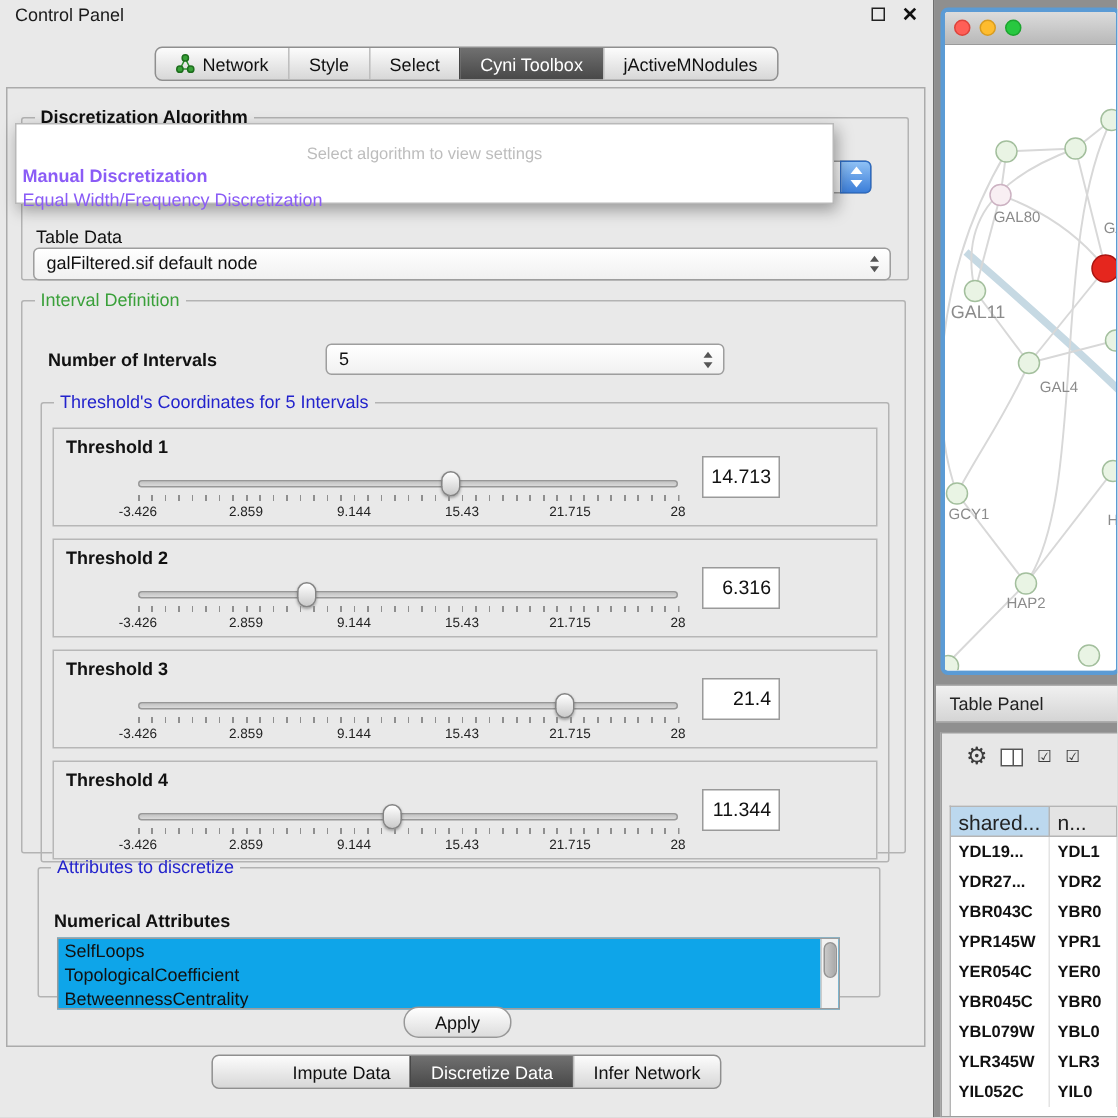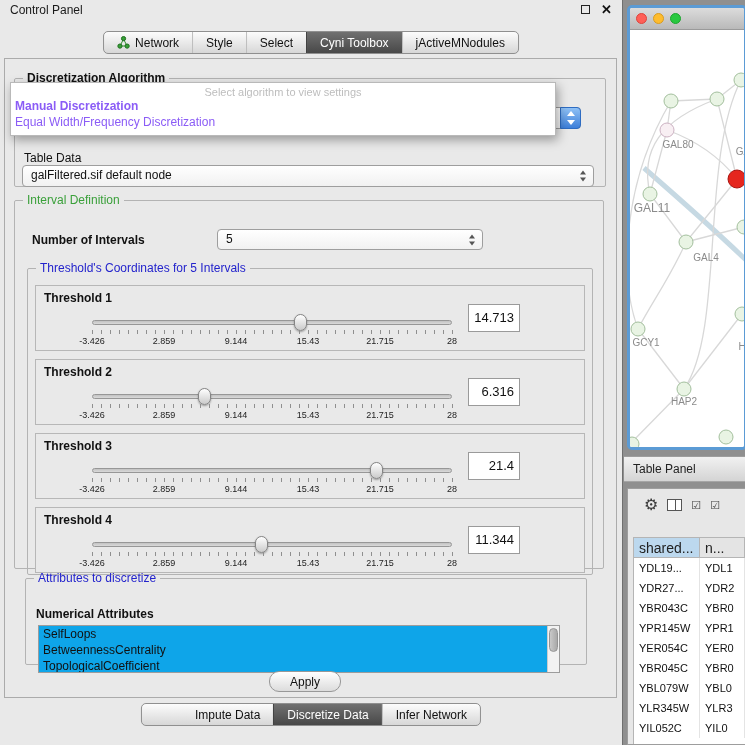--- a/index.html
+++ b/index.html
@@ -38,21 +38,21 @@
   .combo-cap{position:absolute;right:-1px;top:-1px;bottom:-1px;width:21px;border-radius:0 4px 4px 0;background:linear-gradient(#8fc1f5,#3d7fd9);border:1px solid #2e6cc2;}
   .combo-cap::before{content:"";position:absolute;left:6px;top:3px;border-left:4px solid transparent;border-right:4px solid transparent;border-bottom:5px solid #fff;}
   .combo-cap::after{content:"";position:absolute;left:6px;bottom:3px;border-left:4px solid transparent;border-right:4px solid transparent;border-top:5px solid #fff;}
 
   .algo-group{left:9px;top:12px;width:592px;height:116px;}
   .algo-combo{left:6px;top:22px;width:560px;height:22px;}
   .td-label{left:9px;top:66px;}
   .table-combo{left:7px;top:80px;width:572px;height:22px;}
 
   .overlay{position:absolute;left:10px;top:82px;width:546px;height:54px;background:#fff;border:1px solid #b9b9b9;box-shadow:2px 4px 10px rgba(0,0,0,.35);z-index:40;}
-  .ov-placeholder{text-align:center;color:#bdbdbd;font-size:11px;padding-top:3px;}
+  .ov-placeholder{text-align:center;color:#bdbdbd;font-size:11px;padding-top:14px;}
   .ov-item{font-size:12px;padding:1px 4px;color:#8b5cf6;}
   .ov-item.bold{font-weight:bold;}
 
   .interval-group{left:9px;top:134px;width:590px;height:376px;}
   .num-label{left:17px;top:26px;}
   .num-combo{left:202px;top:22px;width:266px;height:21px;}
   .thresholds-group{left:12px;top:54px;width:566px;height:314px;}
   #threshold-list{position:absolute;left:0;top:10px;right:0;}
   .th-panel{position:relative;height:66px;margin:0 7px 8px 7px;border:1px solid #b7b7b7;background:#e9e9e9;}
   .th-name{position:absolute;left:8px;top:5px;font-size:12px;font-weight:bold;color:#111;}
@@ -92,21 +92,21 @@
   .tp-icon.cols{width:15px;height:12px;border:1.5px solid #555;position:relative;background:#fff;}
   .cols-inner{position:absolute;left:50%;top:0;bottom:0;width:1.5px;background:#555;}
   .tp-icon.check{font-size:11px;line-height:1;}
   .tp-table{position:absolute;left:5px;top:48px;right:0;bottom:0;background:#fff;border:1px solid #b5b5b5;border-right:none;border-bottom:none;}
   .tp-header{display:flex;height:20px;}
   .tp-hcell{font-size:14px;color:#222;line-height:20px;padding-left:5px;border-right:1px solid #b5b5b5;border-bottom:1px solid #b5b5b5;background:#e4e4e4;white-space:nowrap;overflow:hidden;}
   .tp-hcell.sel{background:var(--header-selected,#bcd8ee);}
   .c1{width:66px;flex:none;}
   .c2{flex:1;}
   .tp-row{display:flex;height:20px;}
-  .tp-cell{font-size:11px;color:#111;line-height:20px;padding-left:5px;border-right:1px solid #e4e4e4;white-space:nowrap;overflow:hidden;}
+  .tp-cell{font-size:11px;color:#111;line-height:20px;padding-left:5px;border-right:1px solid #e4e4e4;white-space:nowrap;overflow:hidden;font-weight:bold;}
 </style>
 </head>
 <body>
 
 <div class="screen">
 
   <section class="control-panel">
     <header class="titlebar">
       <span class="title">Control Panel</span>
       <span class="win-icons">
@@ -232,22 +232,22 @@
             </div>
         </fieldset>
       </fieldset>
 
       <fieldset class="group attr-group">
         <legend class="legend-blue">Attributes to discretize</legend>
         <div class="label bold attr-title">Numerical Attributes</div>
         <div class="attr-list">
           <div id="attr-list-items">
               <div class="attr-item">SelfLoops</div>
+              <div class="attr-item">TopologicalCoefficient</div>
               <div class="attr-item">BetweennessCentrality</div>
-              <div class="attr-item">TopologicalCoefficient</div>
             </div>
           <div class="attr-scrollbar">
             <div class="attr-scroll-thumb"></div>
           </div>
         </div>
       </fieldset>
 
       <button class="apply-btn">Apply</button>
     </div>
 

